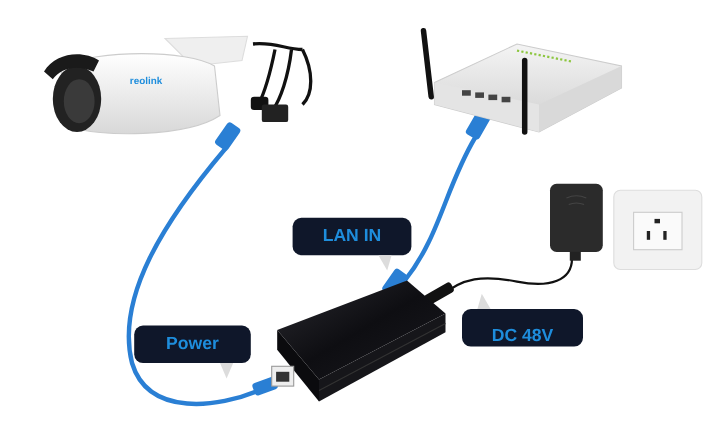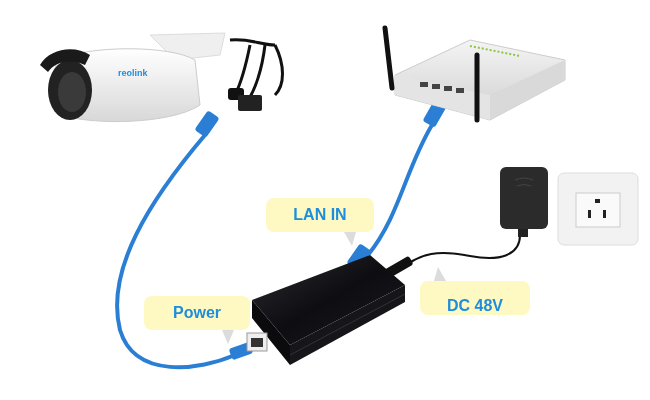--- a/index.html
+++ b/index.html
@@ -1,17 +1,17 @@
 <!DOCTYPE html>
 <html><head>
 <meta charset="utf-8">
 <style>
   html,body{margin:0;padding:0;background:#fff;}
   body{width:650px;height:400px;position:relative;overflow:hidden;font-family:"Liberation Sans",sans-serif;}
-  .bubble{position:absolute;background:#fef9c3;border-radius:8px;color:#1e8ddc;font-weight:bold;display:flex;align-items:center;justify-content:center;}
+  .bubble{position:absolute;background:#0f172a;border-radius:8px;color:#1e8ddc;font-weight:bold;display:flex;align-items:center;justify-content:center;}
   .bubble .tail{position:absolute;width:0;height:0;}
   svg{position:absolute;left:0;top:0;}
 </style>
 </head>
 <body>
 
 <svg width="650" height="400" viewBox="0 0 650 400">
   <defs>
     <linearGradient id="inj" x1="0" y1="0" x2="1" y2="1">
       <stop offset="0" stop-color="#2a2a30"></stop>
@@ -101,16 +101,16 @@
 <div class="bubble" style="left:266px;top:198px;width:108px;height:34px;font-size:16px;">
   <span>LAN IN</span>
   <div class="tail" style="left:78px;top:34px;border-left:8px solid transparent;border-right:4px solid transparent;border-top:14px solid #dcdcdc;"></div>
 </div>
 
 <div class="bubble" style="left:420px;top:281px;width:110px;height:34px;font-size:16px;align-items:flex-end;">
   <span>DC 48V</span>
   <div class="tail" style="left:14px;top:-14px;border-left:4px solid transparent;border-right:8px solid transparent;border-bottom:14px solid #dcdcdc;"></div>
 </div>
 
-<div class="bubble" style="left:144px;top:296px;width:106px;height:34px;font-size:16px;">
+<div class="bubble" style="left:122px;top:296px;width:106px;height:34px;font-size:16px;">
   <span>Power</span>
   <div class="tail" style="left:78px;top:34px;border-left:6px solid transparent;border-right:6px solid transparent;border-top:14px solid #dcdcdc;"></div>
 </div>
 
 </body></html>

